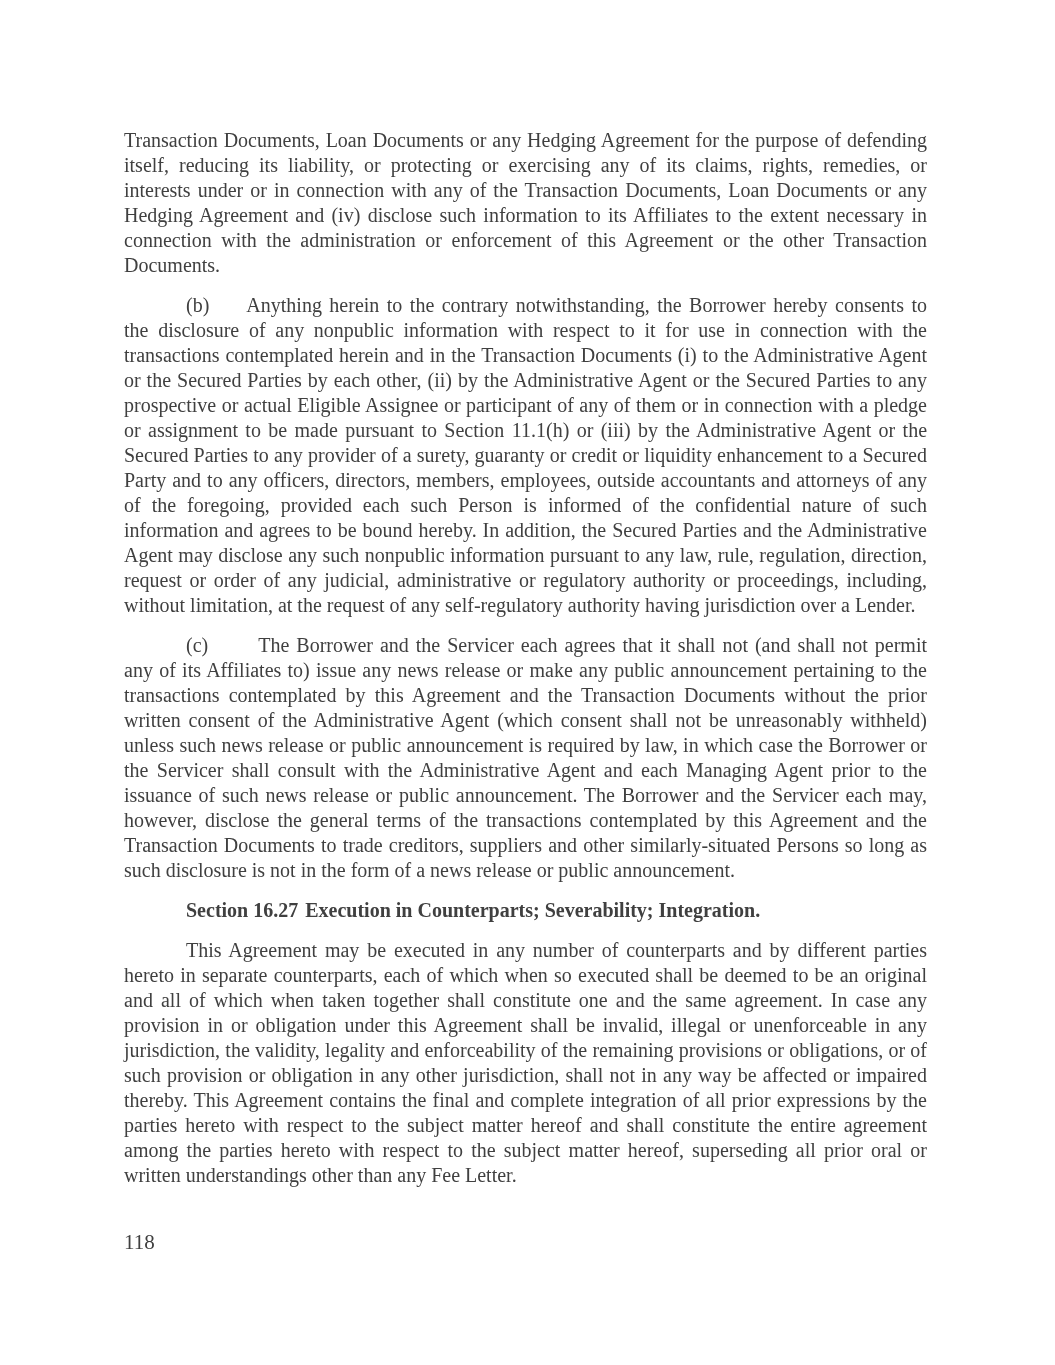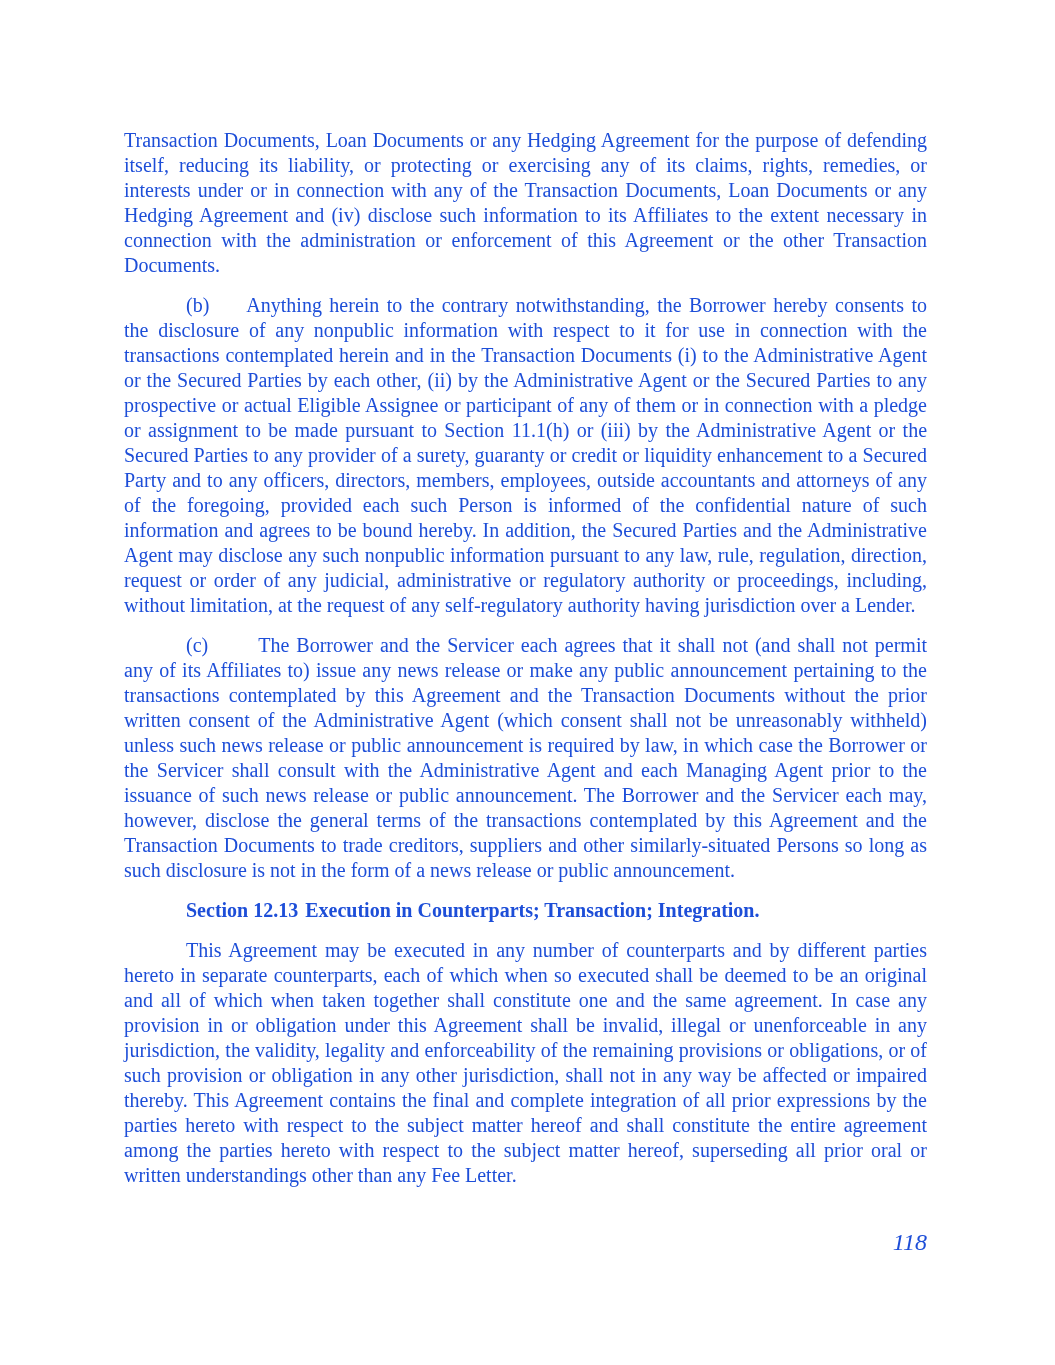--- a/index.html
+++ b/index.html
@@ -5,21 +5,21 @@
   html, body {
     margin: 0;
     padding: 0;
     background: #ffffff;
   }
   .page {
     position: relative;
     width: 1055px;
     height: 1365px;
     background: #ffffff;
-    color: #1d4ed8;
+    color: #404040;
     font-family: "Liberation Serif", "DejaVu Serif", serif;
     overflow: hidden;
   }
   .content {
     position: absolute;
     left: 124px;
     top: 128px;
     width: 803px;
   }
   .content p {
@@ -48,38 +48,37 @@
   .u {
   }
   .heading {
     font-weight: bold;
   }
   .page-number {
     position: absolute;
     top: 1230px;
     left: 124px;
     width: 803px;
-    text-align: right;
-    font-size: 24px;
+    text-align: left;
+    font-size: 21px;
     line-height: 25px;
-    font-style: italic;
   }
 </style>
 </head>
 <body>
 
 <div class="page">
   <div class="content">
 
     <p><span>Transaction Documents, Loan Documents or any Hedging Agreement for the purpose of defending itself, reducing its liability, or protecting or exercising any of its claims, rights, remedies, or interests under or in connection with any of the Transaction Documents, Loan Documents or any Hedging Agreement and (iv) disclose such information to its Affiliates to the extent necessary in connection with the administration or enforcement of this Agreement or the other Transaction Documents.</span></p>
 
     <p><span class="indent"></span><span>(b)</span><span class="gap-b"></span><span>Anything herein to the contrary notwithstanding, the Borrower hereby consents to the disclosure of any nonpublic information with respect to it for use in connection with the transactions contemplated herein and in the Transaction Documents (i) to the Administrative Agent or the Secured Parties by each other, (ii) by the Administrative Agent or the Secured Parties to any prospective or actual Eligible Assignee or participant of any of them or in connection with a pledge or assignment to be made pursuant to </span><span class="u">Section 11.1(h)</span><span> or (iii) by the Administrative Agent or the Secured Parties to any provider of a surety, guaranty or credit or liquidity enhancement to a Secured Party and to any officers, directors, members, employees, outside accountants and attorneys of any of the foregoing, provided each such Person is informed of the confidential nature of such information and agrees to be bound hereby.  In addition, the Secured Parties and the Administrative Agent may disclose any such nonpublic information pursuant to any law, rule, regulation, direction, request or order of any judicial, administrative or regulatory authority or proceedings, including, without limitation, at the request of any self-regulatory authority having jurisdiction over a Lender.</span></p>
 
     <p><span class="indent"></span><span>(c)</span><span class="gap-c"></span><span>The Borrower and the Servicer each agrees that it shall not (and shall not permit any of its Affiliates to) issue any news release or make any public announcement pertaining to the transactions contemplated by this Agreement and the Transaction Documents without the prior written consent of the Administrative Agent (which consent shall not be unreasonably withheld) unless such news release or public announcement is required by law, in which case the Borrower or the Servicer shall consult with the Administrative Agent and each Managing Agent prior to the issuance of such news release or public announcement.  The Borrower and the Servicer each may, however, disclose the general terms of the transactions contemplated by this Agreement and the Transaction Documents to trade creditors, suppliers and other similarly-situated Persons so long as such disclosure is not in the form of a news release or public announcement.</span></p>
 
-    <p class="heading"><span class="indent"></span><span>Section 12.13</span><span class="hgap"></span><span class="u">Execution in Counterparts; Transaction; Integration</span><span>.</span></p>
+    <p class="heading"><span class="indent"></span><span>Section 16.27</span><span class="hgap"></span><span class="u">Execution in Counterparts; Severability; Integration</span><span>.</span></p>
 
     <p><span class="indent"></span><span>This Agreement may be executed in any number of counterparts and by different parties hereto in separate counterparts, each of which when so executed shall be deemed to be an original and all of which when taken together shall constitute one and the same agreement.  In case any provision in or obligation under this Agreement shall be invalid, illegal or unenforceable in any jurisdiction, the validity, legality and enforceability of the remaining provisions or obligations, or of such provision or obligation in any other jurisdiction, shall not in any way be affected or impaired thereby.  This Agreement contains the final and complete integration of all prior expressions by the parties hereto with respect to the subject matter hereof and shall constitute the entire agreement among the parties hereto with respect to the subject matter hereof, superseding all prior oral or written understandings other than any Fee Letter.</span></p>
 
   </div>
 
   <div class="page-number">118</div>
 </div>
 
 </body></html>

